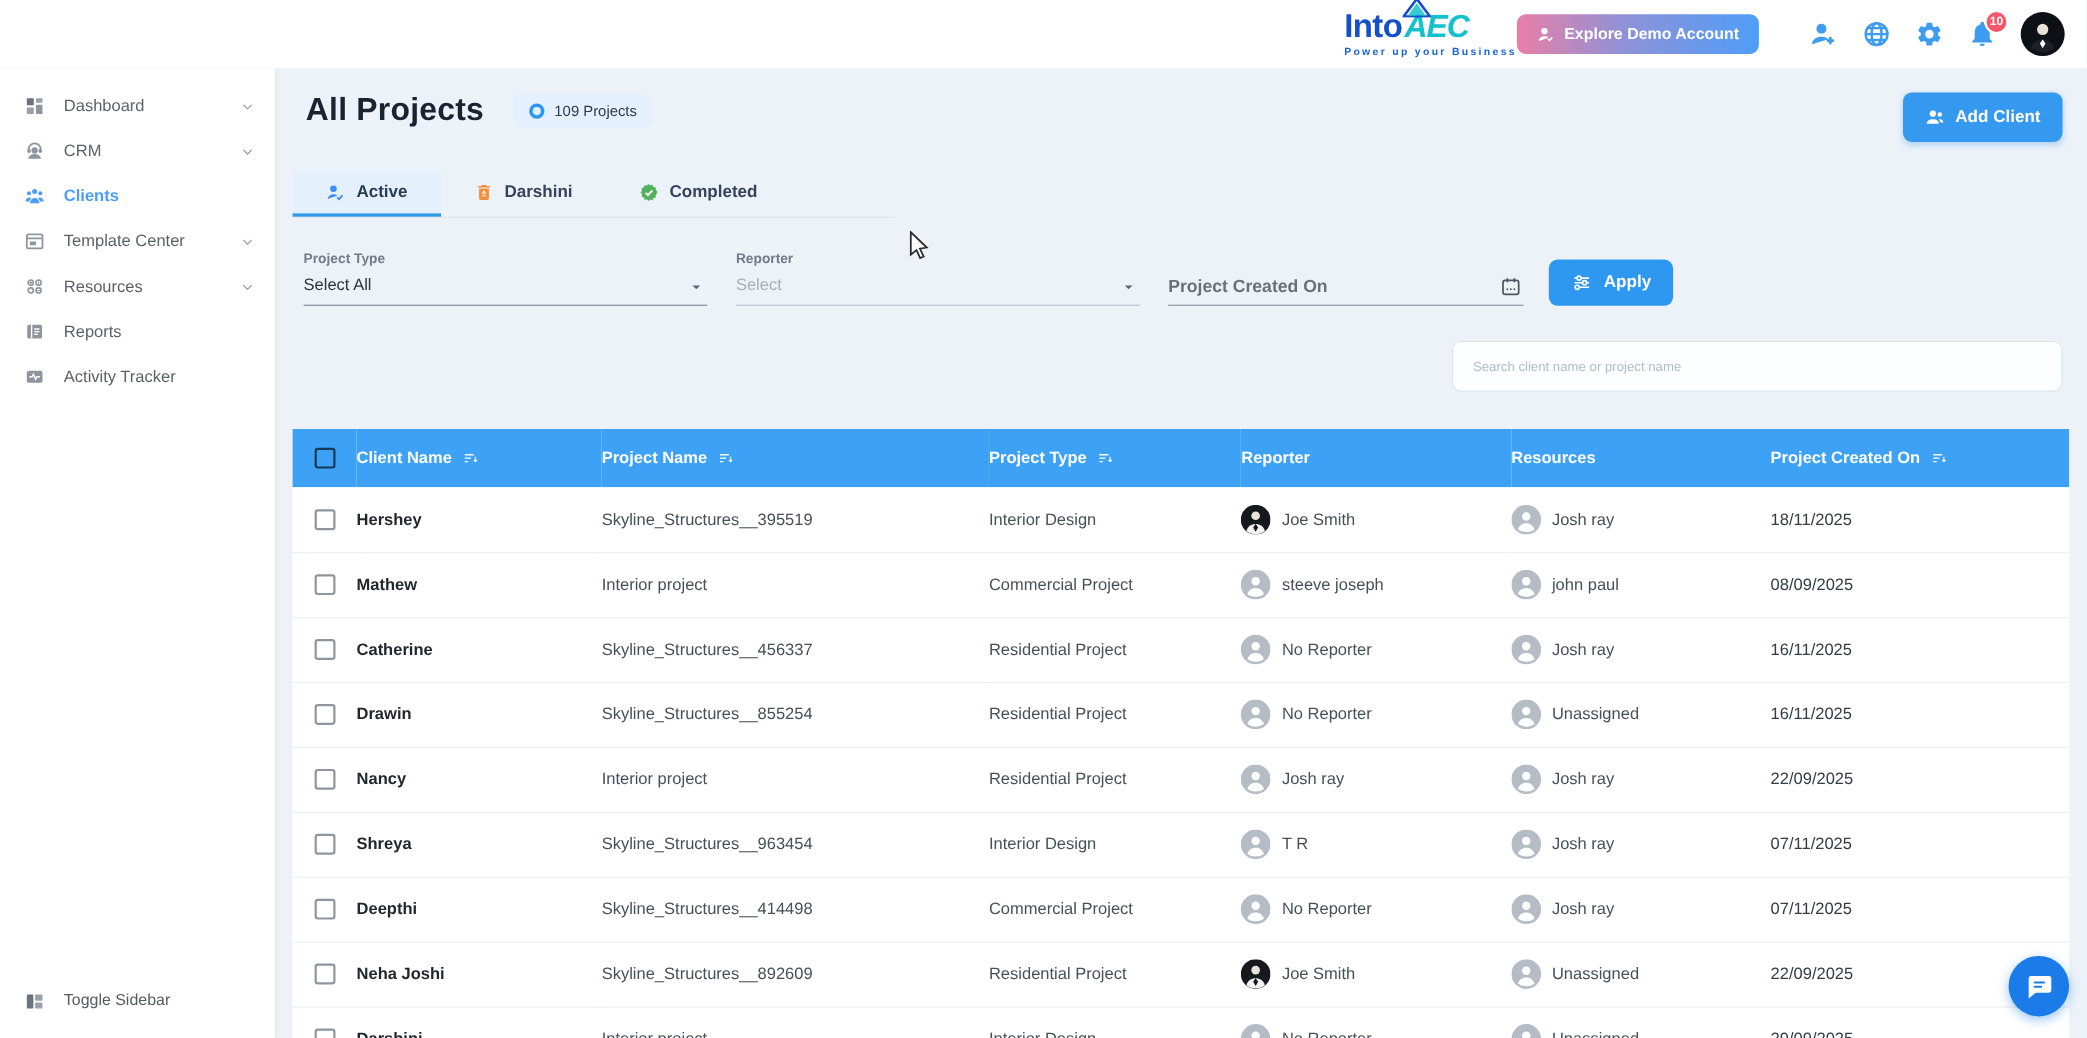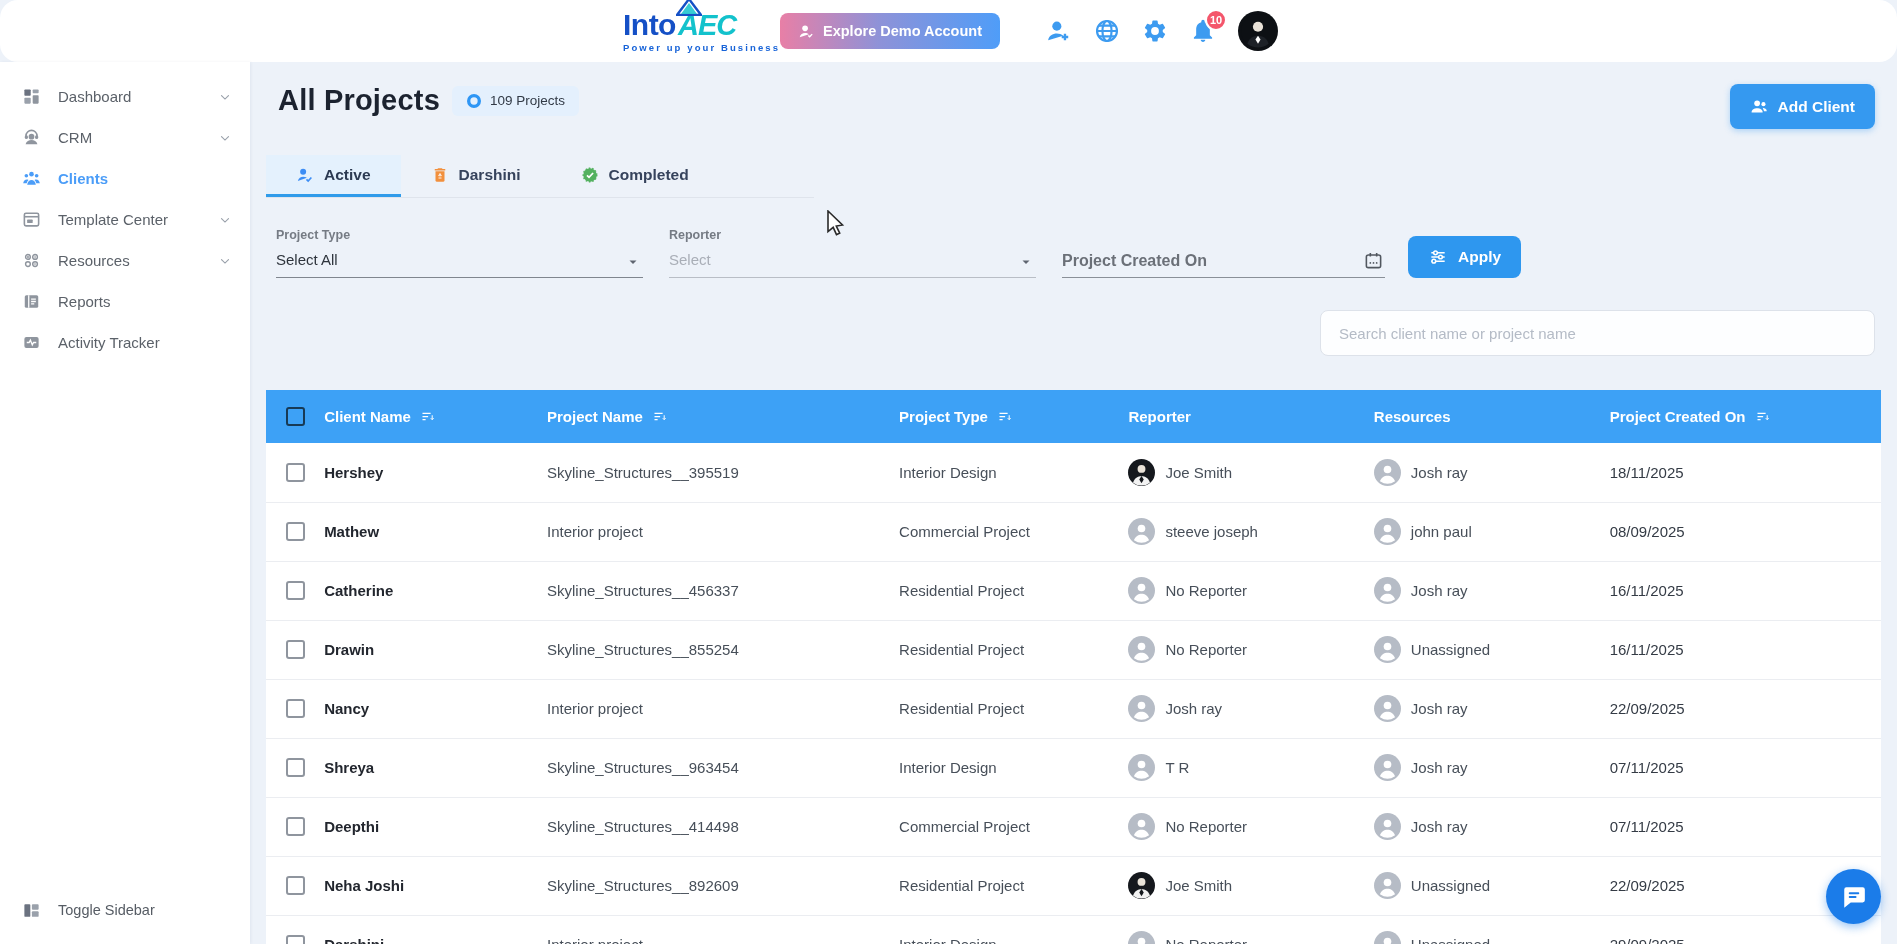--- a/index.html
+++ b/index.html
@@ -1,20 +1,20 @@
 <!DOCTYPE html>
 <html><head>
 <meta charset="utf-8">
 <style>
   * { margin:0; padding:0; box-sizing:border-box; }
   html,body { width:1897px; height:944px; overflow:hidden; font-family:"Liberation Sans", sans-serif; background:#edf2f9; }
   .app { position:relative; width:1897px; height:944px; }
 
   
-  .topbar { height:62px; background:#fff; display:flex; align-items:center; justify-content:center; padding:0 20px 0 24px;border-radius:18px; }
+  .topbar { height:62px; background:#fff; display:flex; align-items:center; justify-content:flex-end; padding:0 20px 0 24px; }
   .logo { display:flex; flex-direction:column; line-height:1; cursor:pointer; }
   .logo-line { display:flex; align-items:flex-end; }
   .logo-into { font-size:30px; font-weight:800; color:#1550c6; letter-spacing:-.5px; }
   .logo-aec-wrap { position:relative; margin-left:2px; }
   .logo-tri { position:absolute; left:-2px; top:-13px; width:26px; height:18px; }
   .logo-aec { font-size:29px; font-weight:800; font-style:italic; color:#13c2cc; letter-spacing:-1px; }
   .logo-tagline { font-size:9.5px; font-weight:700; color:#1763d8; letter-spacing:2.1px; margin-top:3px; }
   .topbar-right { display:flex; align-items:center; gap:22px; }
   .demo-btn { display:flex; align-items:center; gap:8px; border:none; cursor:pointer; height:36px; padding:0 18px; border-radius:8px; color:#fff; font-weight:700; font-size:14.5px; font-family:inherit; background:linear-gradient(90deg,#e87fa6 0%,#8e92d8 45%,#4f9df8 100%); margin-right:24px; }
   .demo-btn .icon { width:17px; height:17px; }
@@ -34,21 +34,21 @@
   .side-item .s-chev { width:14px; height:14px; }
   .side-item.active .s-label { color:#4b9df8; font-weight:600; }
   .toggle-sidebar { position:absolute; bottom:14px; left:0; display:flex; align-items:center; height:40px; padding:0 22px; cursor:pointer; }
   .toggle-sidebar .s-icon { width:19px; height:19px; }
   .toggle-sidebar .s-icon svg { width:100%; height:100%; }
   .toggle-sidebar span.t-label { margin-left:17px; font-size:14.5px; color:#565c64; }
 
   
   .main { flex:1; padding:22px 16px 0 16px; position:relative; }
   .page-head { display:flex; align-items:flex-start; justify-content:space-between; padding:0 6px 0 12px; }
-  .ph-left { display:flex; align-items:center; gap:12px; }
+  .ph-left { display:flex; align-items:center; gap:26px; }
   h1.page-title { font-size:29px; font-weight:700; color:#1c2330; letter-spacing:.2px; }
   .proj-badge { display:flex; align-items:center; gap:8px; background:#e4f0fd; border-radius:6px; height:30px; padding:0 14px; font-size:13.5px; color:#323a46; font-weight:500; }
   .proj-badge .icon { width:16px; height:16px; }
   .add-client { display:flex; align-items:center; gap:9px; background:#3599f0; color:#fff; border:none; border-radius:8px; height:45px; padding:0 20px; font-size:15.5px; font-weight:700; cursor:pointer; font-family:inherit; box-shadow:0 2px 6px rgba(53,153,240,.35); }
   .add-client .icon { width:19px; height:19px; }
 
   
   .tabs { display:flex; margin:26px 0 0 0; border-bottom:1px solid #dfe4ec; width:548px; }
   .tab { display:flex; align-items:center; justify-content:center; gap:10px; height:42px; padding:0 30px; font-size:15.5px; font-weight:600; color:#36435c; cursor:pointer; border-bottom:3px solid transparent; }
   .tab .icon { width:18px; height:18px; }
@@ -65,21 +65,21 @@
   .selectbox .arrow { width:12px; height:12px; }
   .selectbox.lightline { border-bottom-color:#b9bec6; }
   .datebox { display:flex; align-items:center; justify-content:space-between; width:323px; border-bottom:1px solid #8a9098; padding:0 2px 7px 0; cursor:pointer; }
   .datebox .dtext { font-size:16px; color:#6b7078; font-weight:600; }
   .datebox .icon { width:19px; height:19px; }
   .apply-btn { display:flex; align-items:center; gap:10px; background:#2e97ef; color:#fff; border:none; border-radius:8px; height:42px; padding:0 20px; font-size:15.5px; font-weight:700; cursor:pointer; font-family:inherit; margin-left:-3px; }
   .apply-btn .icon { width:20px; height:20px; }
 
   
   .search-row { display:flex; justify-content:flex-end; margin-top:32px; padding-right:6px; }
-  .search-input { width:555px; height:46px; background:#fdfeff; border:1px solid #dde2ea; border-radius:8px; padding:0 18px; font-size:15px; color:#333; font-family:inherit; outline:none; }
+  .search-input { width:555px; height:46px; background:#fdfeff; border:1px solid #dde2ea; border-radius:8px; padding:0 18px; font-size:12px; color:#333; font-family:inherit; outline:none; }
   .search-input::placeholder { color:#b4bbc6; }
 
   
   table.grid { width:100%; border-collapse:collapse; margin-top:34px; background:#fff; }
   thead tr { background:#3da1f6; height:53px; }
   th { color:#fff; font-size:15px; font-weight:700; text-align:left; white-space:nowrap; }
   th .th-wrap { display:flex; align-items:center; gap:9px; }
   th .sort { width:15px; height:15px; cursor:pointer; }
   tbody tr { background:#fff; border-bottom:1px solid #ebedf1; height:59px; }
   td { font-size:15px; color:#474f59; vertical-align:middle; }

